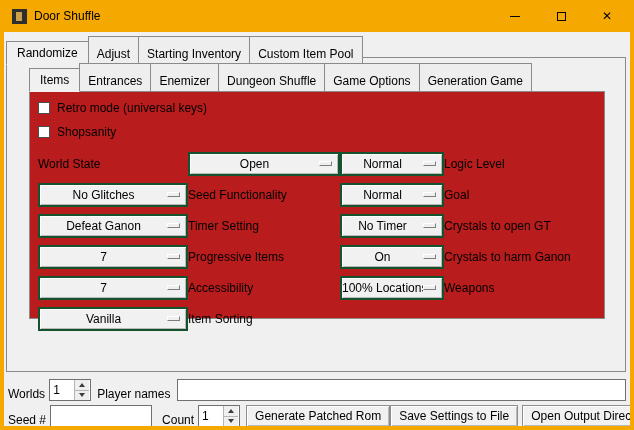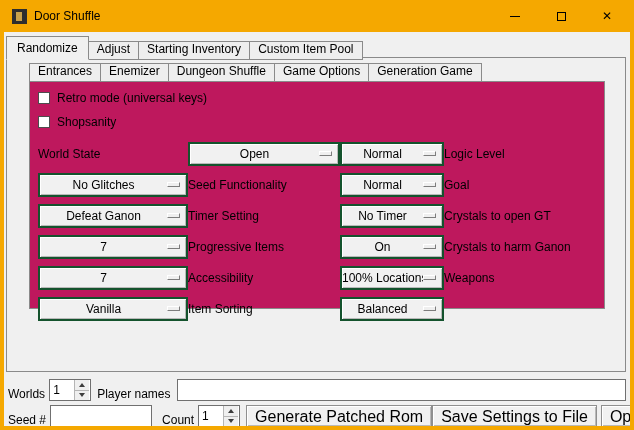--- a/index.html
+++ b/index.html
@@ -33,34 +33,34 @@
   .ic-max{ width:9px; height:9px; border:1px solid #000; display:block; }
   .ic-close{ font-size:12px; line-height:1; }
 
   .content{ position:relative; height:398px; background:#f0f0f0; }
 
   
   .tabs{ display:flex; align-items:flex-end; position:relative; z-index:2; margin-bottom:-1px; }
   .outer-tabs{ padding-left:2px; padding-top:4px; }
   .tab{
     border:1px solid #8a8a8a; background:#eeeeee;
-    padding:0 8px 3px; white-space:nowrap; position:relative;
+    padding:10px 8px 3px; white-space:nowrap; position:relative;
   }
   .tab + .tab{ margin-left:-1px; }
   .tab.selected{
     background:#f0f0f0; padding:4px 10px 4px; z-index:3; border-bottom:1px solid #f0f0f0;
   }
 
   .outer-panel{
     position:absolute; left:2px; right:4px; top:25px; height:315px;
     border:1px solid #8a8a8a; background:#f0f0f0;
   }
   .inner-nb{ margin:5px 20px 0 22px; }
   .inner-panel{
-    border:1px solid #8a8a8a; background:#be185d; height:228px; padding:8px;
+    border:1px solid #8a8a8a; background:#b91c1c; height:228px; padding:8px;
   }
 
   
   .check-row{ display:flex; align-items:center; height:15px; margin-bottom:9px; }
   .cb{ width:12px; height:12px; background:#fff; border:1px solid #4d4d4d; margin-right:7px; flex:0 0 auto; }
   .cb-label{ white-space:nowrap; }
 
   
   .form-grid{
     display:grid; grid-template-columns:150px 152px 104px 152px;
@@ -97,21 +97,21 @@
   }
   .spin-btns{ display:flex; flex-direction:column; width:15px; border-left:1px solid #b5b5b5; }
   .sb{ flex:1; background:#efefef; display:flex; align-items:center; justify-content:center; }
   .sb + .sb{ border-top:1px solid #b5b5b5; }
   .tri-up{ width:0; height:0; border-left:3px solid transparent; border-right:3px solid transparent; border-bottom:4px solid #3c3c3c; }
   .tri-dn{ width:0; height:0; border-left:3px solid transparent; border-right:3px solid transparent; border-top:4px solid #3c3c3c; }
 
   .btn{
     height:22px; background:#f1f1f1; border:1px solid #8f8f8f;
     box-shadow: inset 1px 1px 0 #ffffff, inset -1px -1px 0 #b9b9b9;
-    font-family:"Liberation Sans", sans-serif; font-size:16px; padding:2px 8px; white-space:nowrap;
+    font-family:"Liberation Sans", sans-serif; font-size:12px; padding:2px 8px; white-space:nowrap;
   }
   .spacer{ flex:1; }
   .gap4{ width:4px; flex:0 0 auto; } .gap6{ width:6px; flex:0 0 auto; } .gap10{ width:10px; flex:0 0 auto; }
 </style>
 </head>
 <body>
 
 <div class="window">
 
   <div class="titlebar">
@@ -136,20 +136,21 @@
       <div class="tab selected">Randomize</div>
       <div class="tab">Adjust</div>
       <div class="tab">Starting Inventory</div>
       <div class="tab">Custom Item Pool</div>
     </div>
 
     <div class="outer-panel">
       <div class="inner-nb">
 
         <div class="tabs">
+          <div class="tab selected">Items</div>
           <div class="tab">Entrances</div>
           <div class="tab">Enemizer</div>
           <div class="tab">Dungeon Shuffle</div>
           <div class="tab">Game Options</div>
           <div class="tab">Generation Game</div>
         </div>
 
         <div class="inner-panel">
 
           <div class="check-row">
@@ -216,24 +217,20 @@
               <span class="ddtext">100% Locations</span>
               <span class="ddind"></span>
             </div>
 
             <div class="flabel">Weapons</div>
             <div class="dropdown">
               <span class="ddtext">Vanilla</span>
               <span class="ddind"></span>
             </div>
             <div class="flabel">Item Sorting</div>
-            <div class="dropdown">
-              <span class="ddtext">Balanced</span>
-              <span class="ddind"></span>
-            </div>
 
           </div>
         </div>
       </div>
     </div>
 
     <div class="bottom">
 
       <div class="brow">
         <span class="blabel">Worlds</span>

